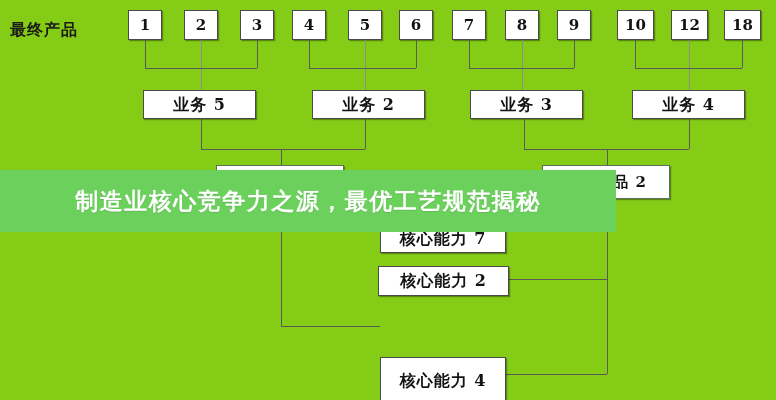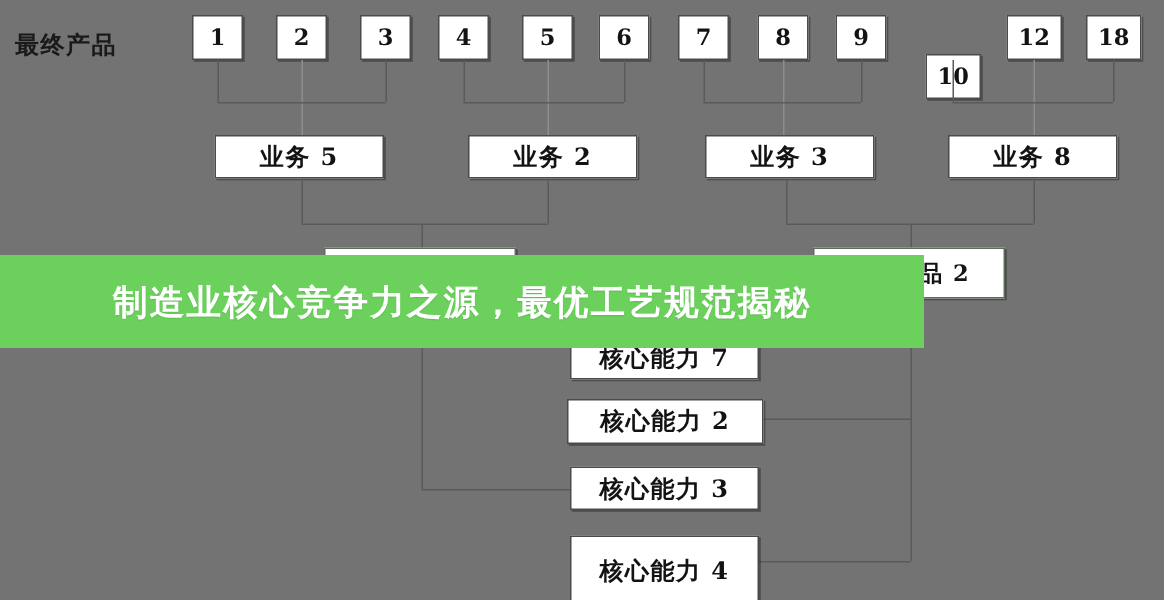--- a/index.html
+++ b/index.html
@@ -2,21 +2,21 @@
 <html><head>
 <meta charset="utf-8">
 <style>
   html,body{margin:0;padding:0;}
   body{
     width:776px;height:400px;
     background:#ffffff;
     font-family:"DejaVu Serif", serif;
     overflow:hidden;
   }
-  #stage{position:relative;width:776px;height:400px;background:#737373;}
+  #stage{position:relative;width:776px;height:400px;background:#84cc16;}
 
   
   .node{
     position:absolute;
     box-sizing:border-box;
     border:1.6px solid #4a4a4a;
     background:#ffffff;
     display:flex;align-items:center;justify-content:center;
     color:#131313;
     font-family:"DejaVu Serif", serif;
@@ -66,21 +66,21 @@
 
   <div class="node num-node" style="left:128px;top:10px;width:34px;height:30px;">1</div>
   <div class="node num-node" style="left:184px;top:10px;width:34px;height:30px;">2</div>
   <div class="node num-node" style="left:240px;top:10px;width:34px;height:30px;">3</div>
   <div class="node num-node" style="left:292px;top:10px;width:34px;height:30px;">4</div>
   <div class="node num-node" style="left:348px;top:10px;width:34px;height:30px;">5</div>
   <div class="node num-node" style="left:399px;top:10px;width:34px;height:30px;">6</div>
   <div class="node num-node" style="left:452px;top:10px;width:34px;height:30px;">7</div>
   <div class="node num-node" style="left:505px;top:10px;width:34px;height:30px;">8</div>
   <div class="node num-node" style="left:557px;top:10px;width:34px;height:30px;">9</div>
-  <div class="node num-node" style="left:617px;top:10px;width:37px;height:30px;margin-top:26px;">10</div>
+  <div class="node num-node" style="left:617px;top:10px;width:37px;height:30px;">10</div>
   <div class="node num-node" style="left:671px;top:10px;width:37px;height:30px;">12</div>
   <div class="node num-node" style="left:724px;top:10px;width:37px;height:30px;">18</div>
 
   <div class="vline" style="left:145px;top:40px;height:28px;"></div>
   <div class="vline thin" style="left:201px;top:40px;height:50px;"></div>
   <div class="vline" style="left:257px;top:40px;height:28px;"></div>
   <div class="hline" style="left:145px;top:68px;width:112px;"></div>
 
   <div class="vline" style="left:309px;top:40px;height:28px;"></div>
   <div class="vline thin" style="left:365px;top:40px;height:50px;"></div>
@@ -93,21 +93,21 @@
   <div class="hline" style="left:469px;top:68px;width:105px;"></div>
 
   <div class="vline" style="left:635px;top:40px;height:28px;"></div>
   <div class="vline thin" style="left:689px;top:40px;height:50px;"></div>
   <div class="vline" style="left:742px;top:40px;height:28px;"></div>
   <div class="hline" style="left:635px;top:68px;width:107px;"></div>
 
   <div class="node biz-node" style="left:143px;top:90px;width:113px;height:29px;">业务 5</div>
   <div class="node biz-node" style="left:312px;top:90px;width:113px;height:29px;">业务 2</div>
   <div class="node biz-node" style="left:470px;top:90px;width:113px;height:29px;">业务 3</div>
-  <div class="node biz-node" style="left:632px;top:90px;width:113px;height:29px;">业务 8</div>
+  <div class="node biz-node" style="left:632px;top:90px;width:113px;height:29px;">业务 4</div>
 
   <div class="vline" style="left:201px;top:119px;height:30px;"></div>
   <div class="vline" style="left:365px;top:119px;height:30px;"></div>
   <div class="hline" style="left:201px;top:149px;width:164px;"></div>
   <div class="vline" style="left:281px;top:149px;height:22px;"></div>
 
   <div class="vline" style="left:524px;top:119px;height:30px;"></div>
   <div class="vline" style="left:689px;top:119px;height:30px;"></div>
   <div class="hline" style="left:524px;top:149px;width:165px;"></div>
   <div class="vline" style="left:607px;top:149px;height:22px;"></div>
@@ -118,20 +118,19 @@
   <div class="vline" style="left:281px;top:199px;height:127px;"></div>
   <div class="hline" style="left:281px;top:230px;width:99px;"></div>
   <div class="hline" style="left:281px;top:326px;width:99px;"></div>
 
   <div class="vline" style="left:607px;top:199px;height:175px;"></div>
   <div class="hline" style="left:509px;top:279px;width:98px;"></div>
   <div class="hline" style="left:506px;top:374px;width:101px;"></div>
 
   <div class="node cap-node" style="left:380px;top:224px;width:126px;height:29px;">核心能力 7</div>
   <div class="node cap-node" style="left:378px;top:266px;width:131px;height:30px;">核心能力 2</div>
-  <div class="node cap-node" style="left:380px;top:311px;width:126px;height:29px;">核心能力 3</div>
   <div class="node cap-node" style="left:380px;top:357px;width:126px;height:47px;">核心能力 4</div>
 
   <div id="banner" style="top: 170px; height: 62px; background: rgb(107, 209, 92);">
     <span id="banner-text" style="color: rgb(255, 255, 255);">制造业核心竞争力之源，最优工艺规范揭秘</span>
   </div>
 
 </div>
 
 </body></html>

